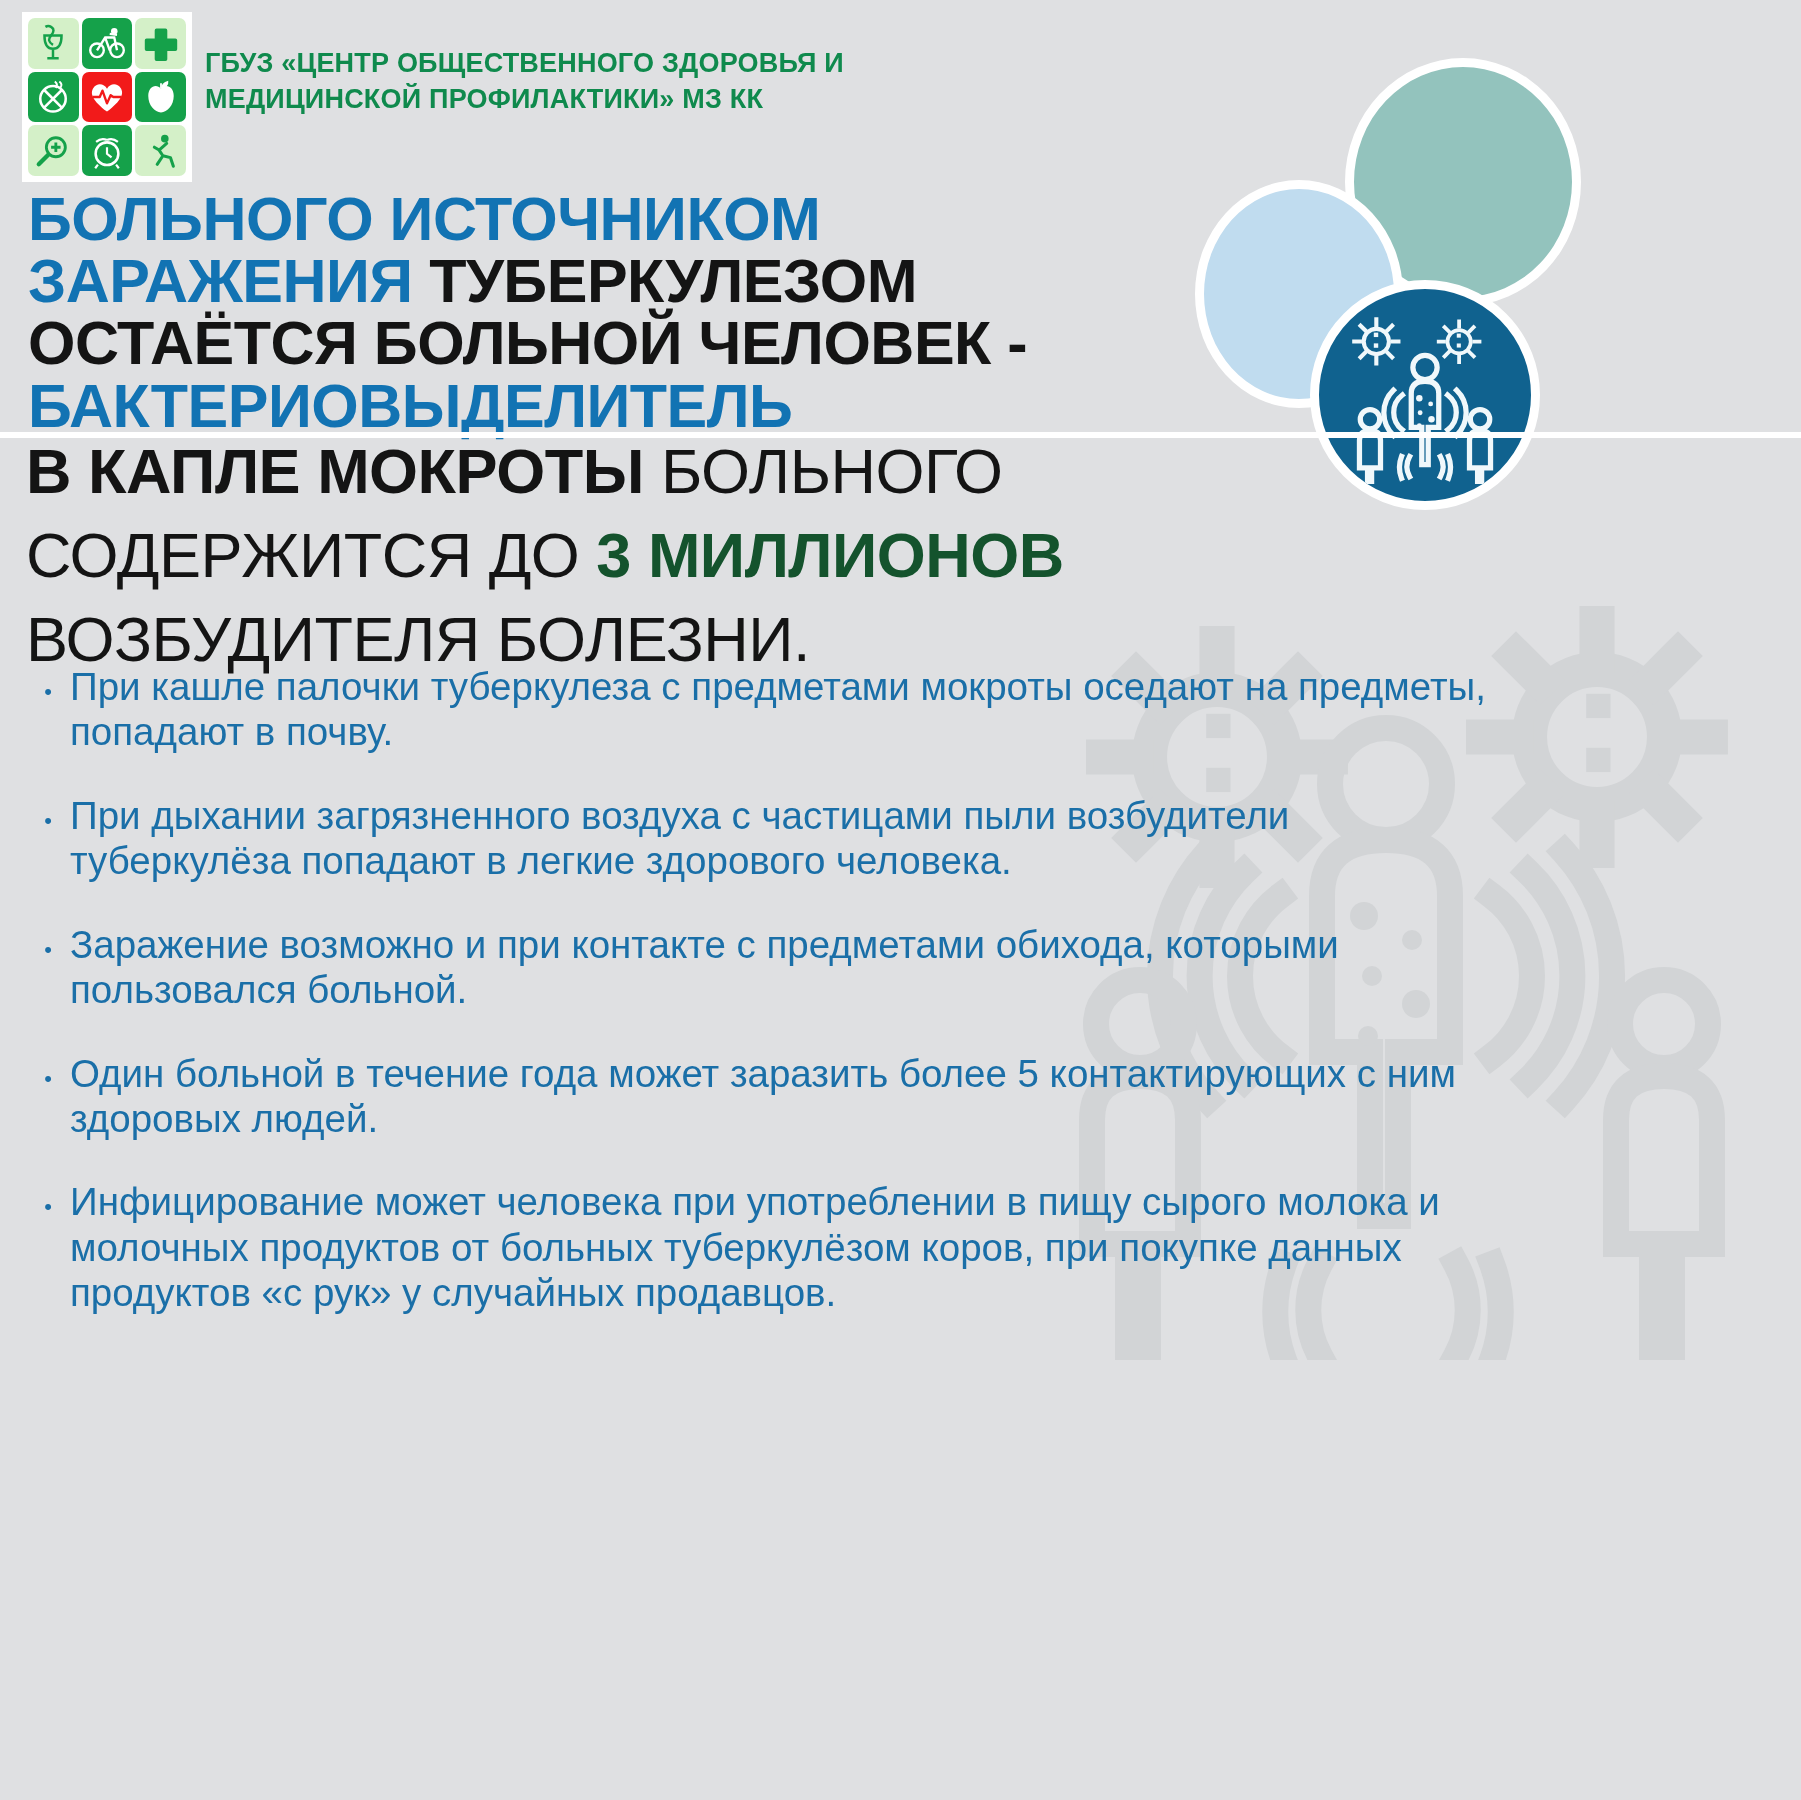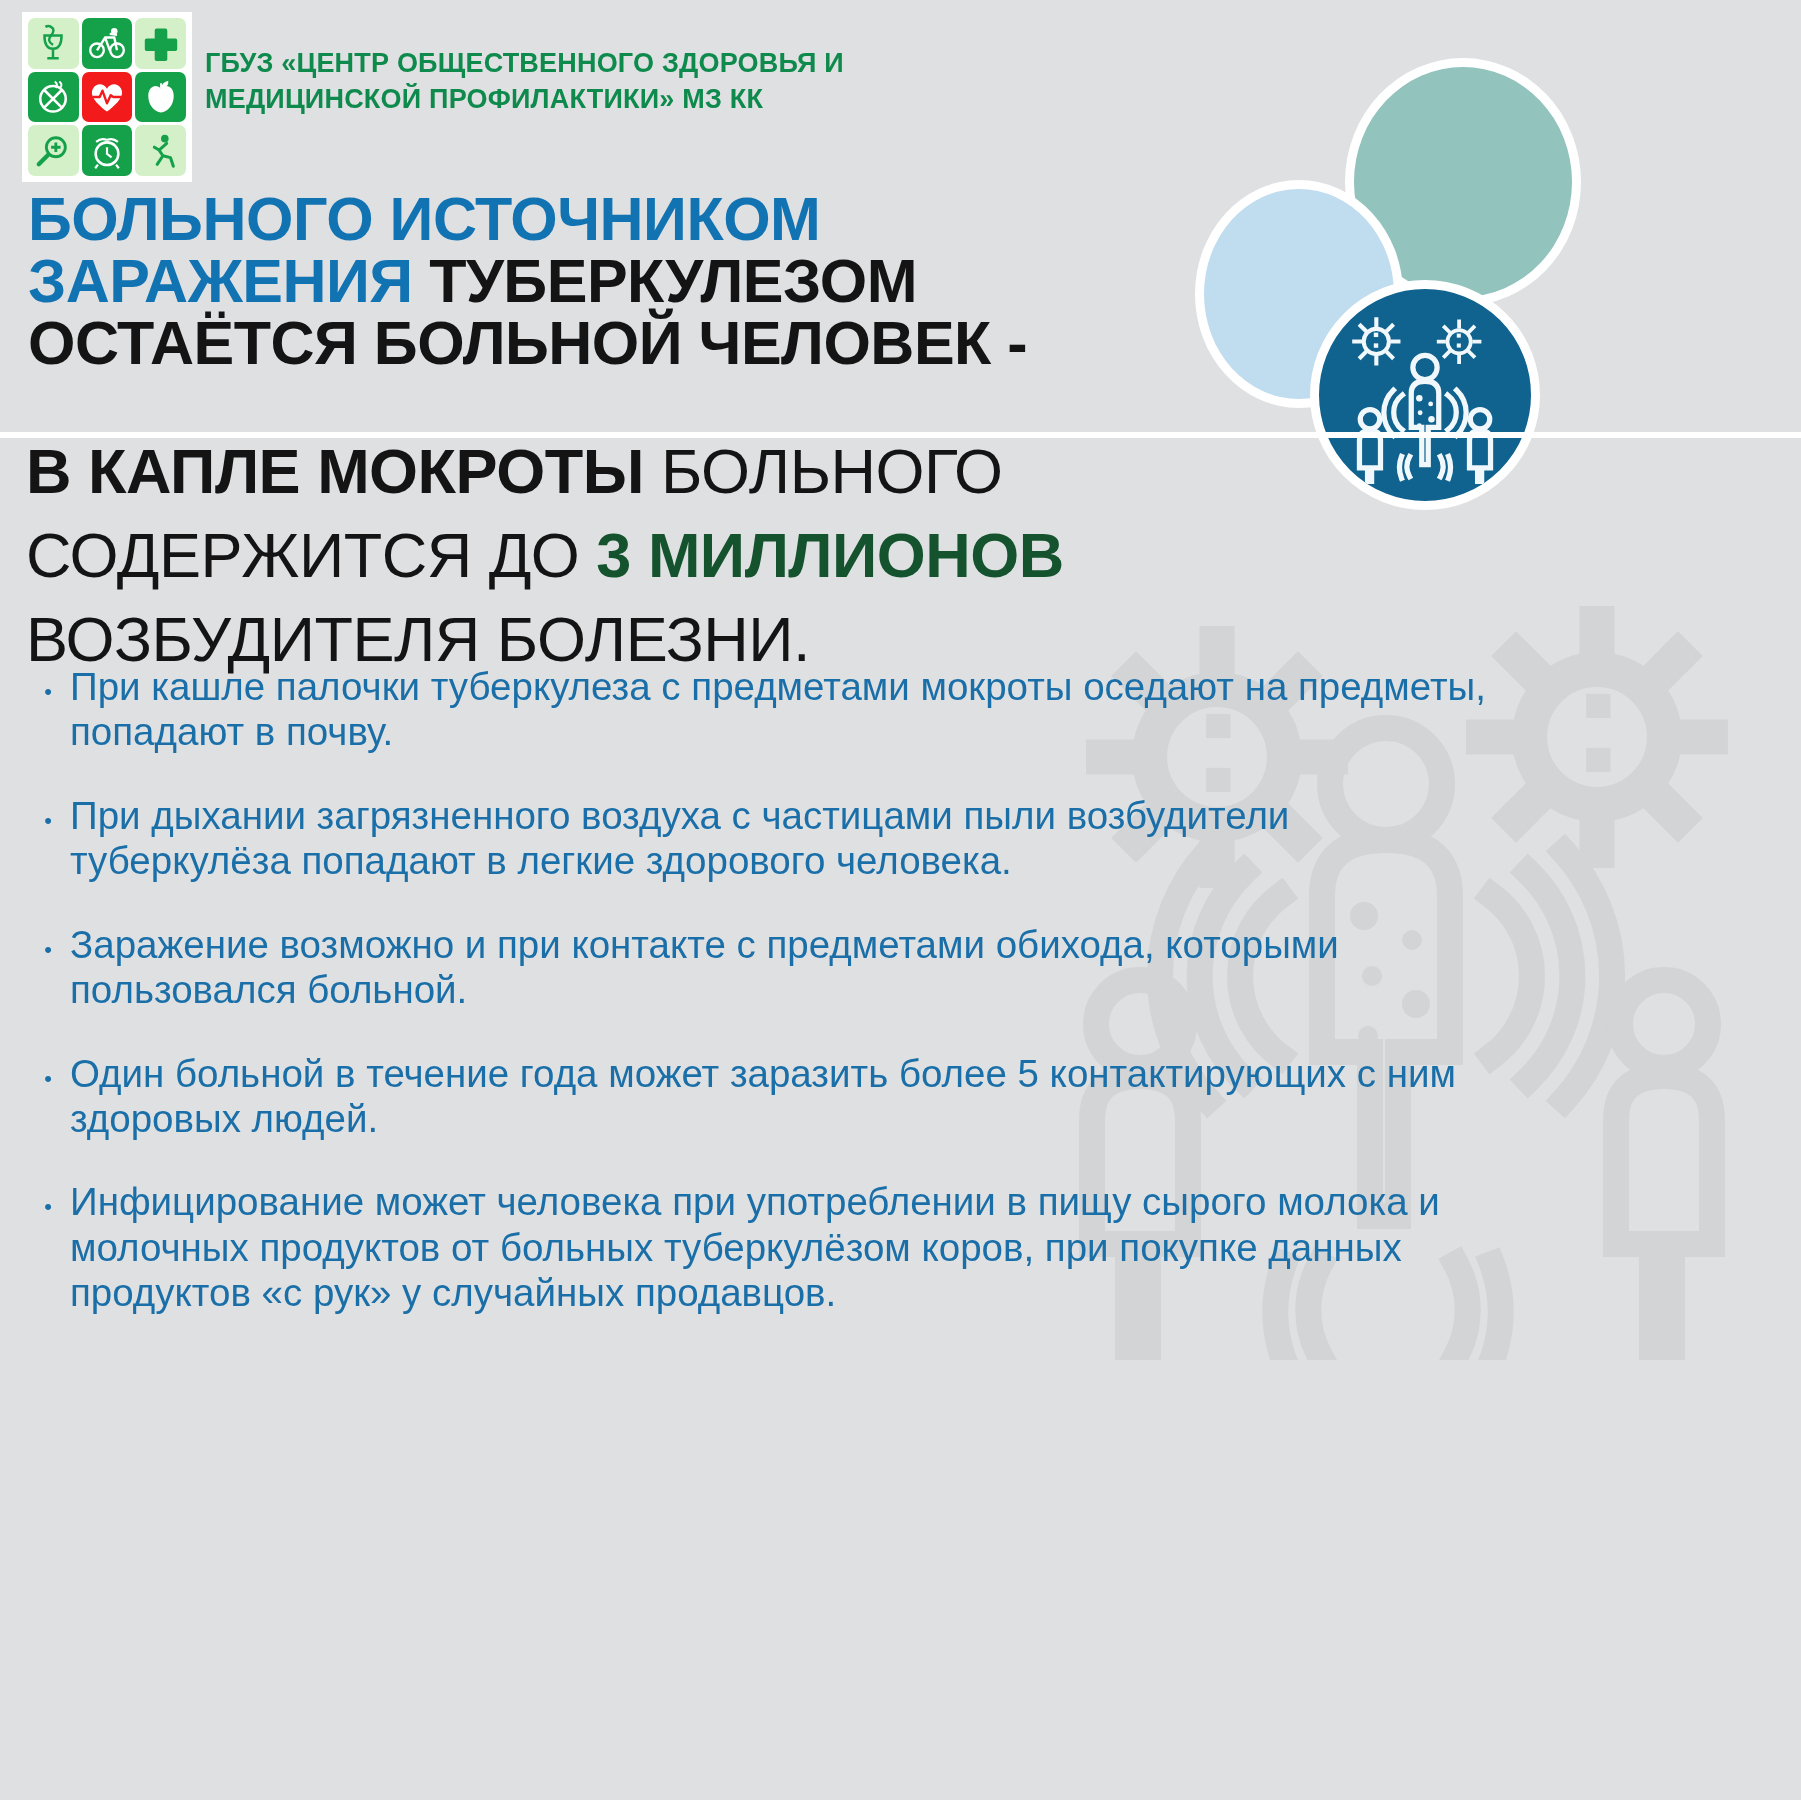--- a/index.html
+++ b/index.html
@@ -378,20 +378,23 @@
 
 <div id="title">
   <span class="tline">
     <span class="cl-blue">БОЛЬНОГО ИСТОЧНИКОМ</span>
   </span>
   <span class="tline">
     <span class="cl-blue">ЗАРАЖЕНИЯ </span><span class="cl-black">ТУБЕРКУЛЕЗОМ</span>
   </span>
   <span class="tline">
     <span class="cl-black">ОСТАЁТСЯ БОЛЬНОЙ ЧЕЛОВЕК -</span>
+  </span>
+  <span class="tline">
+    <span class="cl-blue">БАКТЕРИОВЫДЕЛИТЕЛЬ</span>
   </span>
 </div>
 
 <div id="body-area">
 
   <div id="lead">
     <span class="lline">
       <span class="cl-black">В КАПЛЕ МОКРОТЫ </span><span class="cl-black" style="font-weight:400">БОЛЬНОГО</span>
     </span>
     <span class="lline">

